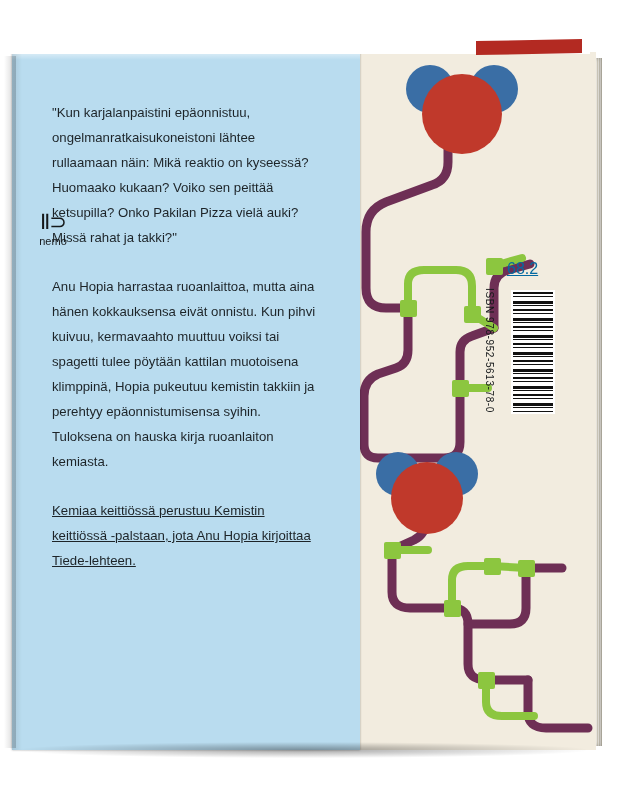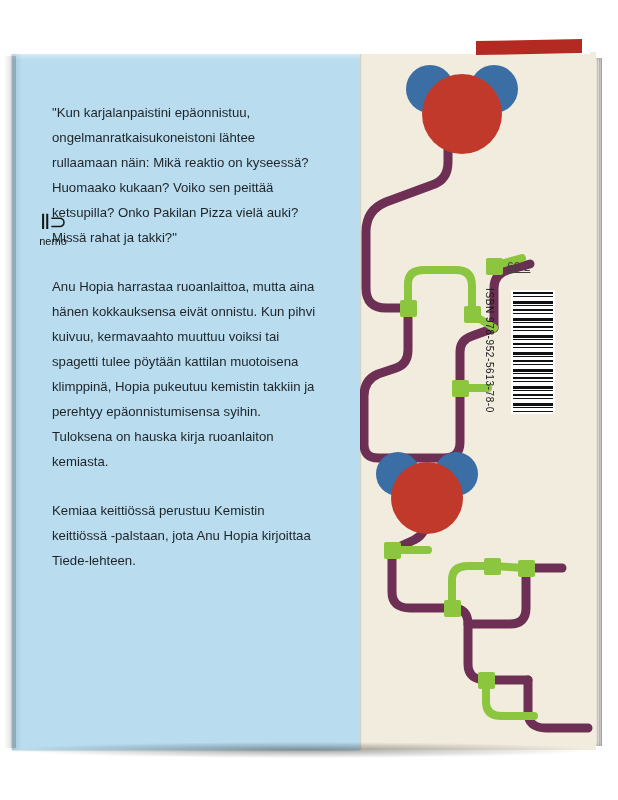--- a/index.html
+++ b/index.html
@@ -129,21 +129,21 @@
   .text-block {
     position: absolute;
     left: 40px;
     top: 48px;
     width: 268px;
     color: #1d2428;
     font-size: 13.2px;
     line-height: 25px;
   }
   .para { margin: 0 0 24px 0; }
-  .para:last-child { margin-bottom: 0; }
+  .para:last-child { margin-bottom: 0; text-decoration: underline; }
 
   
   .barcode-area {
     position: absolute;
     left: 487px;
     top: 222px;
     width: 56px;
     height: 160px;
   }
   .barcode-box {
@@ -173,22 +173,22 @@
     letter-spacing: 0.6px;
     color: #15181a;
     transform: rotate(90deg);
     transform-origin: left top;
     white-space: nowrap;
   }
   .price-text {
     position: absolute;
     left: 8px;
     top: -14px;
-    font-size: 12px;
-    color: #404040;
+    font-size: 16px;
+    color: #0369a1;
     text-decoration: underline;
   }
   .publisher {
     position: absolute;
     left: 14px;
     top: 160px;
     width: 54px;
     text-align: center;
     color: #15181a;
   }

